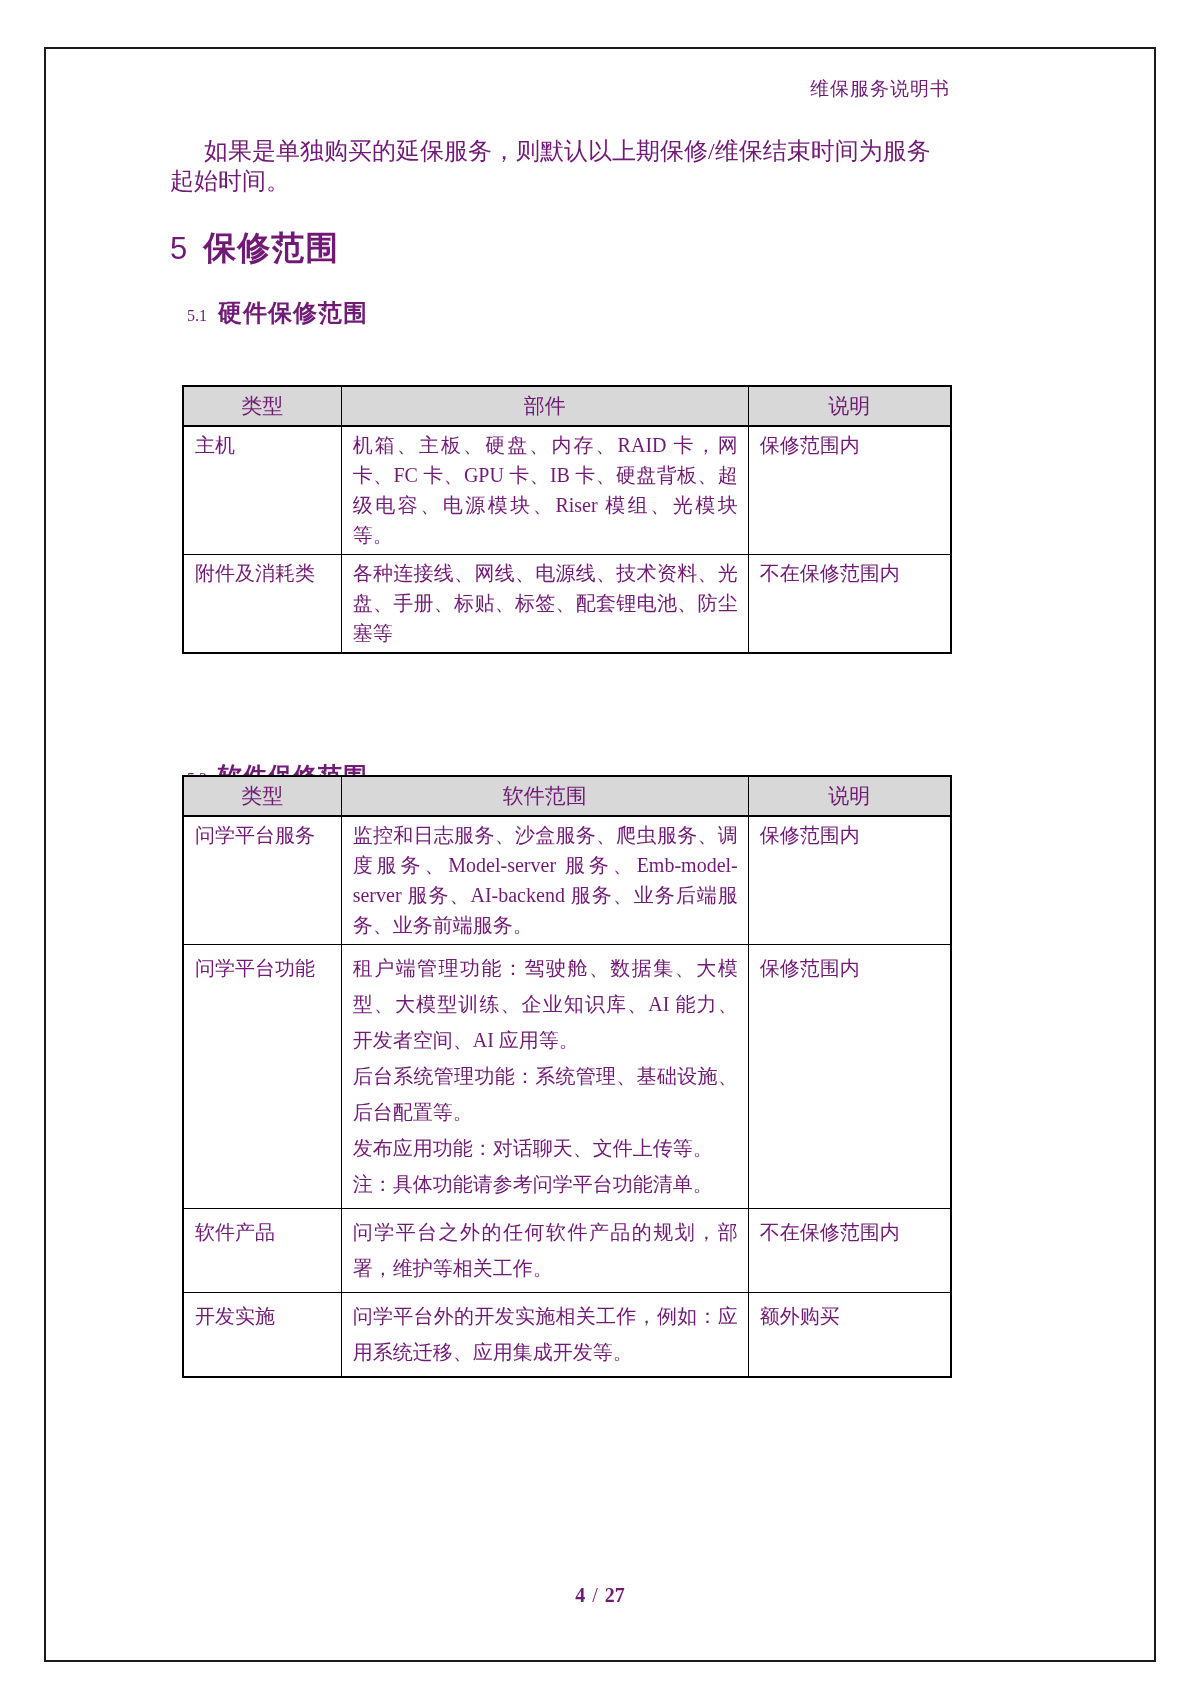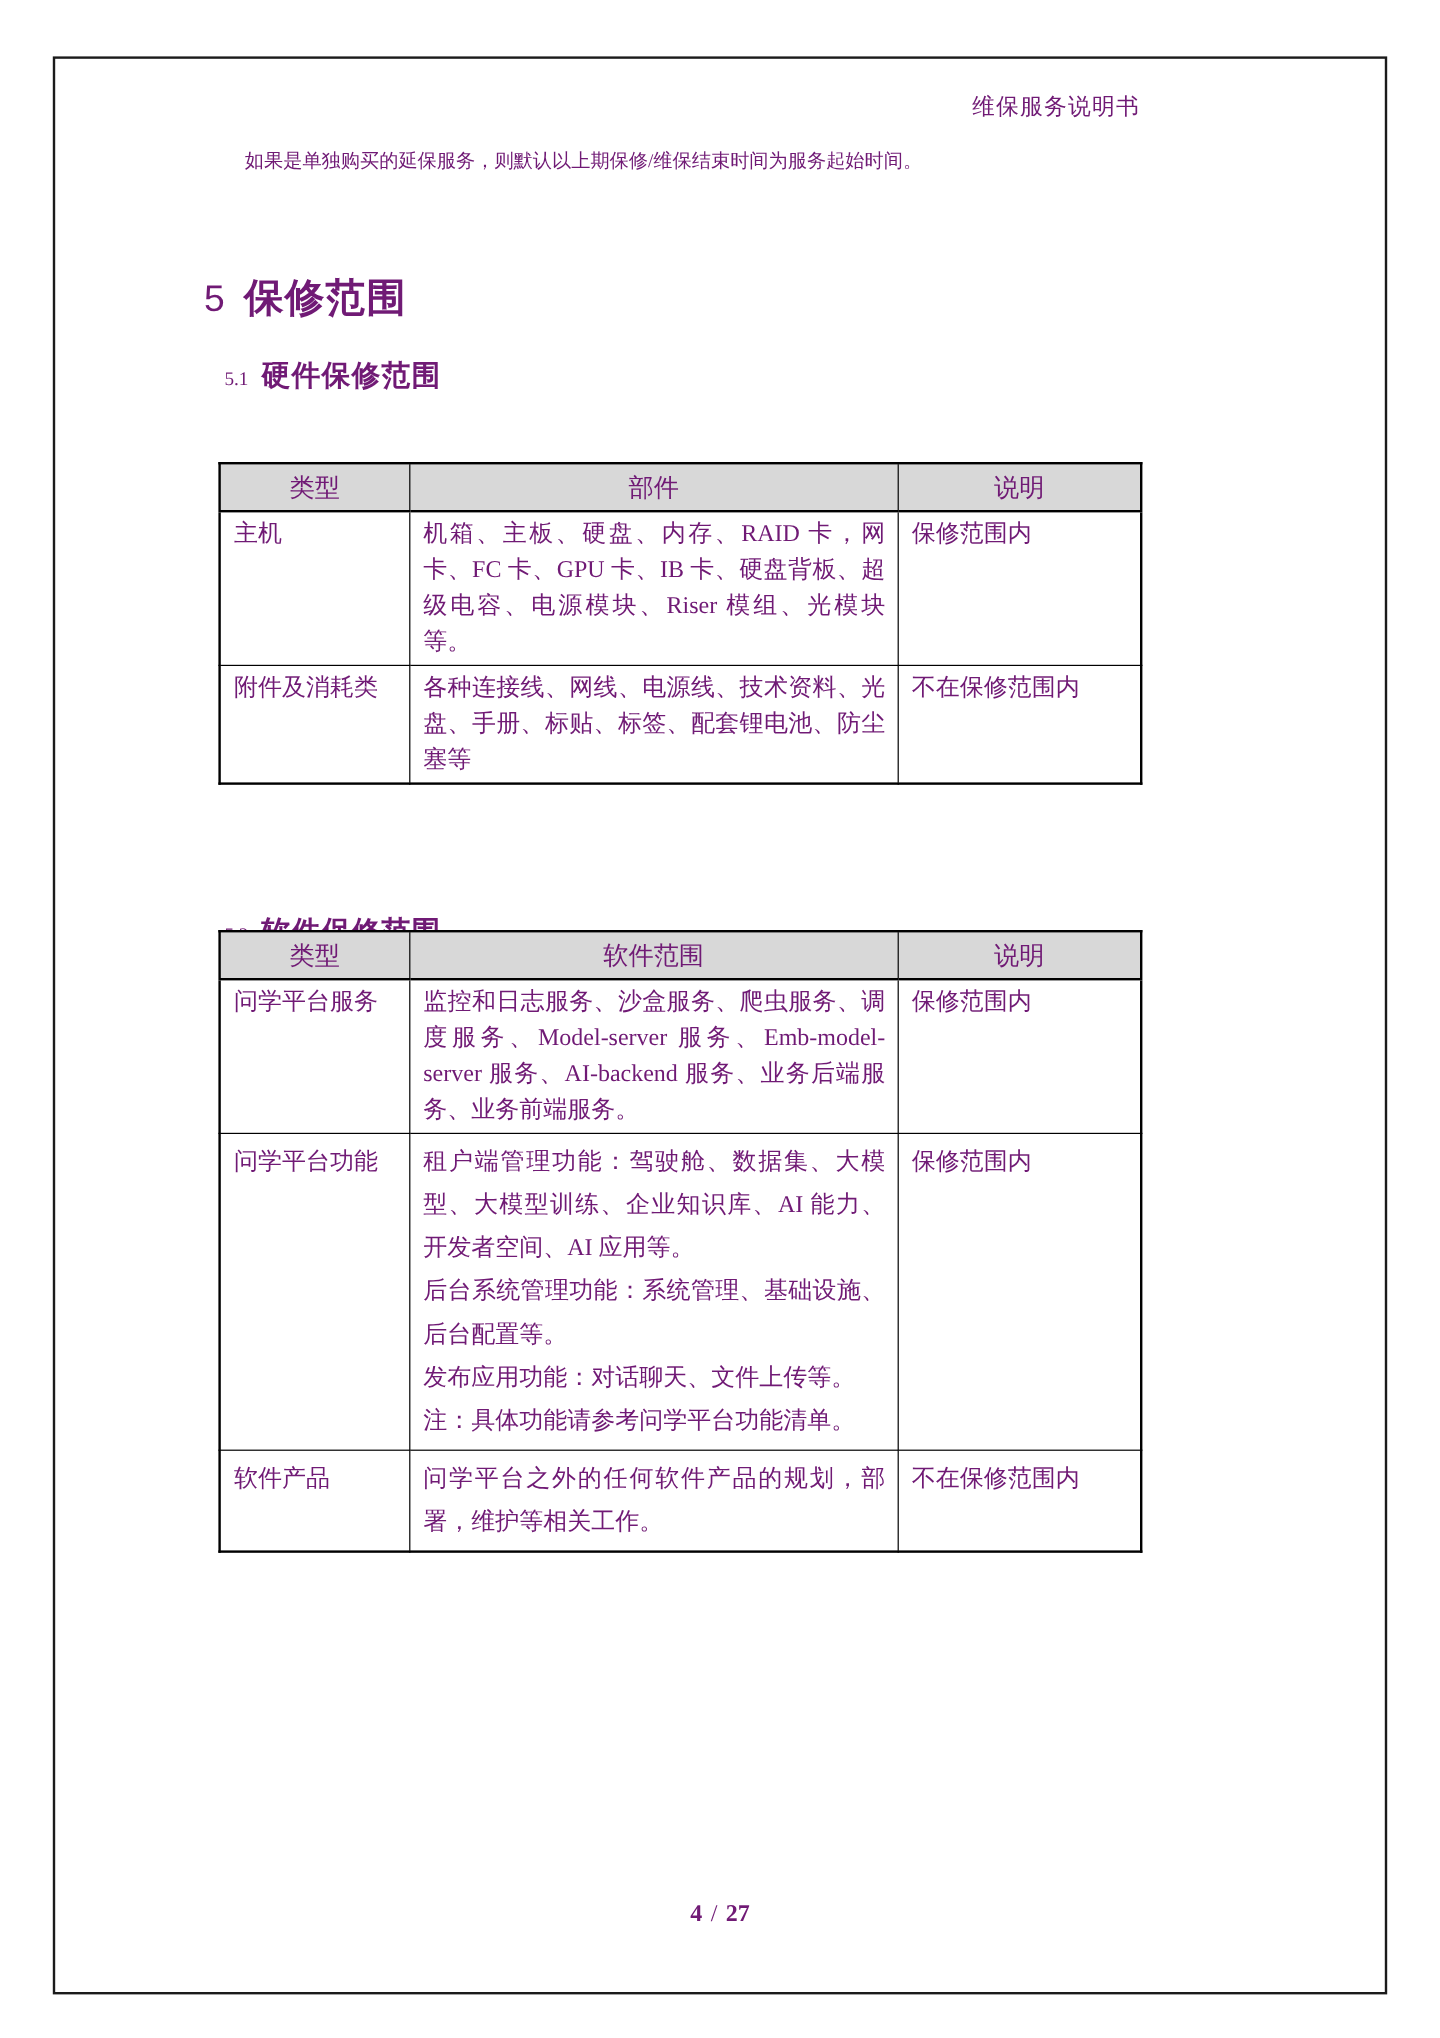--- a/index.html
+++ b/index.html
@@ -10,22 +10,22 @@
   }
   .page-border{
     position:absolute;left:44px;top:47px;width:1108px;height:1611px;
     border:2px solid #1b1b1b;pointer-events:none;
   }
   .running-header{
     position:absolute;left:170px;top:76px;width:780px;
     text-align:right;font-size:19px;letter-spacing:1px;
   }
   .intro{
-    position:absolute;left:170px;top:120px;width:784px;margin:0;
-    font-size:16px;line-height:30px;text-indent:34px;
+    position:absolute;left:170px;top:136px;width:784px;margin:0;
+    font-size:24px;line-height:30px;text-indent:34px;
   }
   .h1{
     position:absolute;left:170px;top:226px;margin:0;
     display:flex;align-items:baseline;gap:16px;
     font-family:"Liberation Sans","DejaVu Sans",sans-serif;
   }
   .h1 .num{font-size:31px;font-weight:500;}
   .h1 .ttl{font-size:33px;font-weight:700;letter-spacing:1px;}
   .h2{
     position:absolute;left:187px;margin:0;
@@ -150,19 +150,26 @@
         </td>
         <td>保修范围内</td>
       </tr>
       <tr class="wide">
         <td>软件产品</td>
         <td>
           <p>问学平台之外的任何软件产品的规划，部署，维护等相关工作。</p>
         </td>
         <td>不在保修范围内</td>
       </tr>
+      <tr class="wide">
+        <td>开发实施</td>
+        <td>
+          <p>问学平台外的开发实施相关工作，例如：应用系统迁移、应用集成开发等。</p>
+        </td>
+        <td>额外购买</td>
+      </tr>
     </tbody>
   </table>
 
   <div class="page-footer">
     <span class="pg">4</span><span class="sep">/</span><span class="pg">27</span>
   </div>
 </div>
 
 </body></html>

